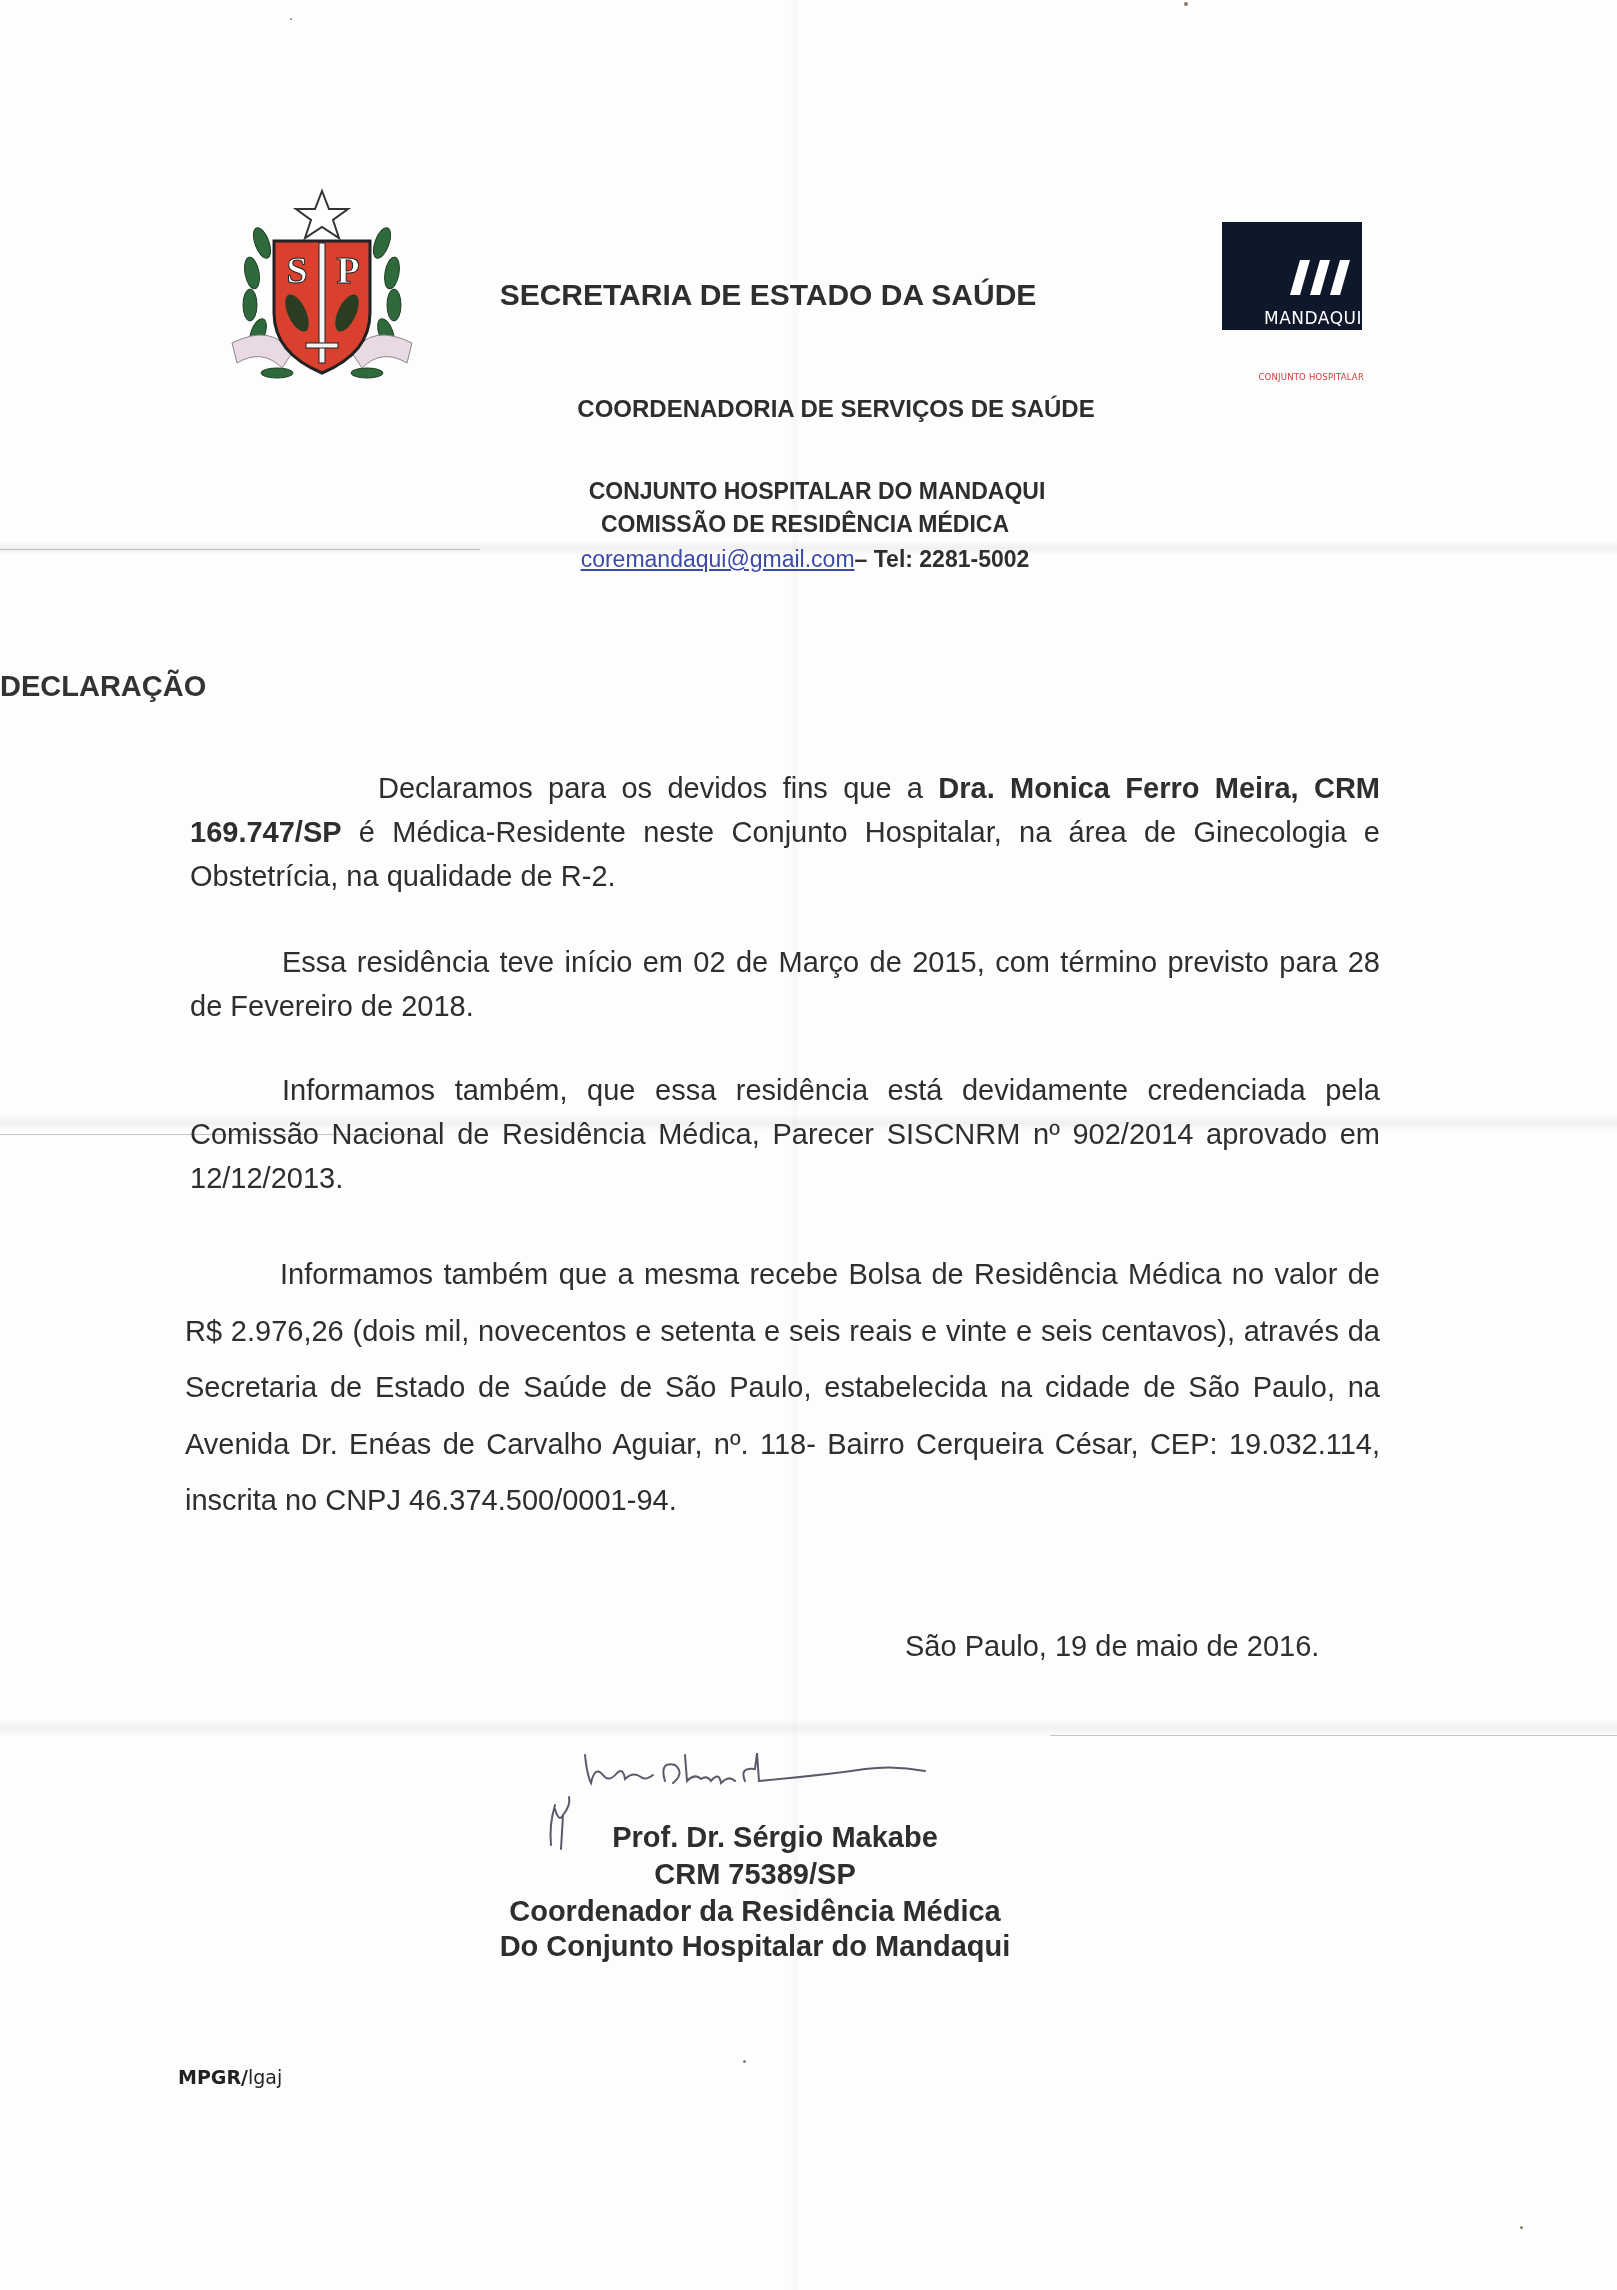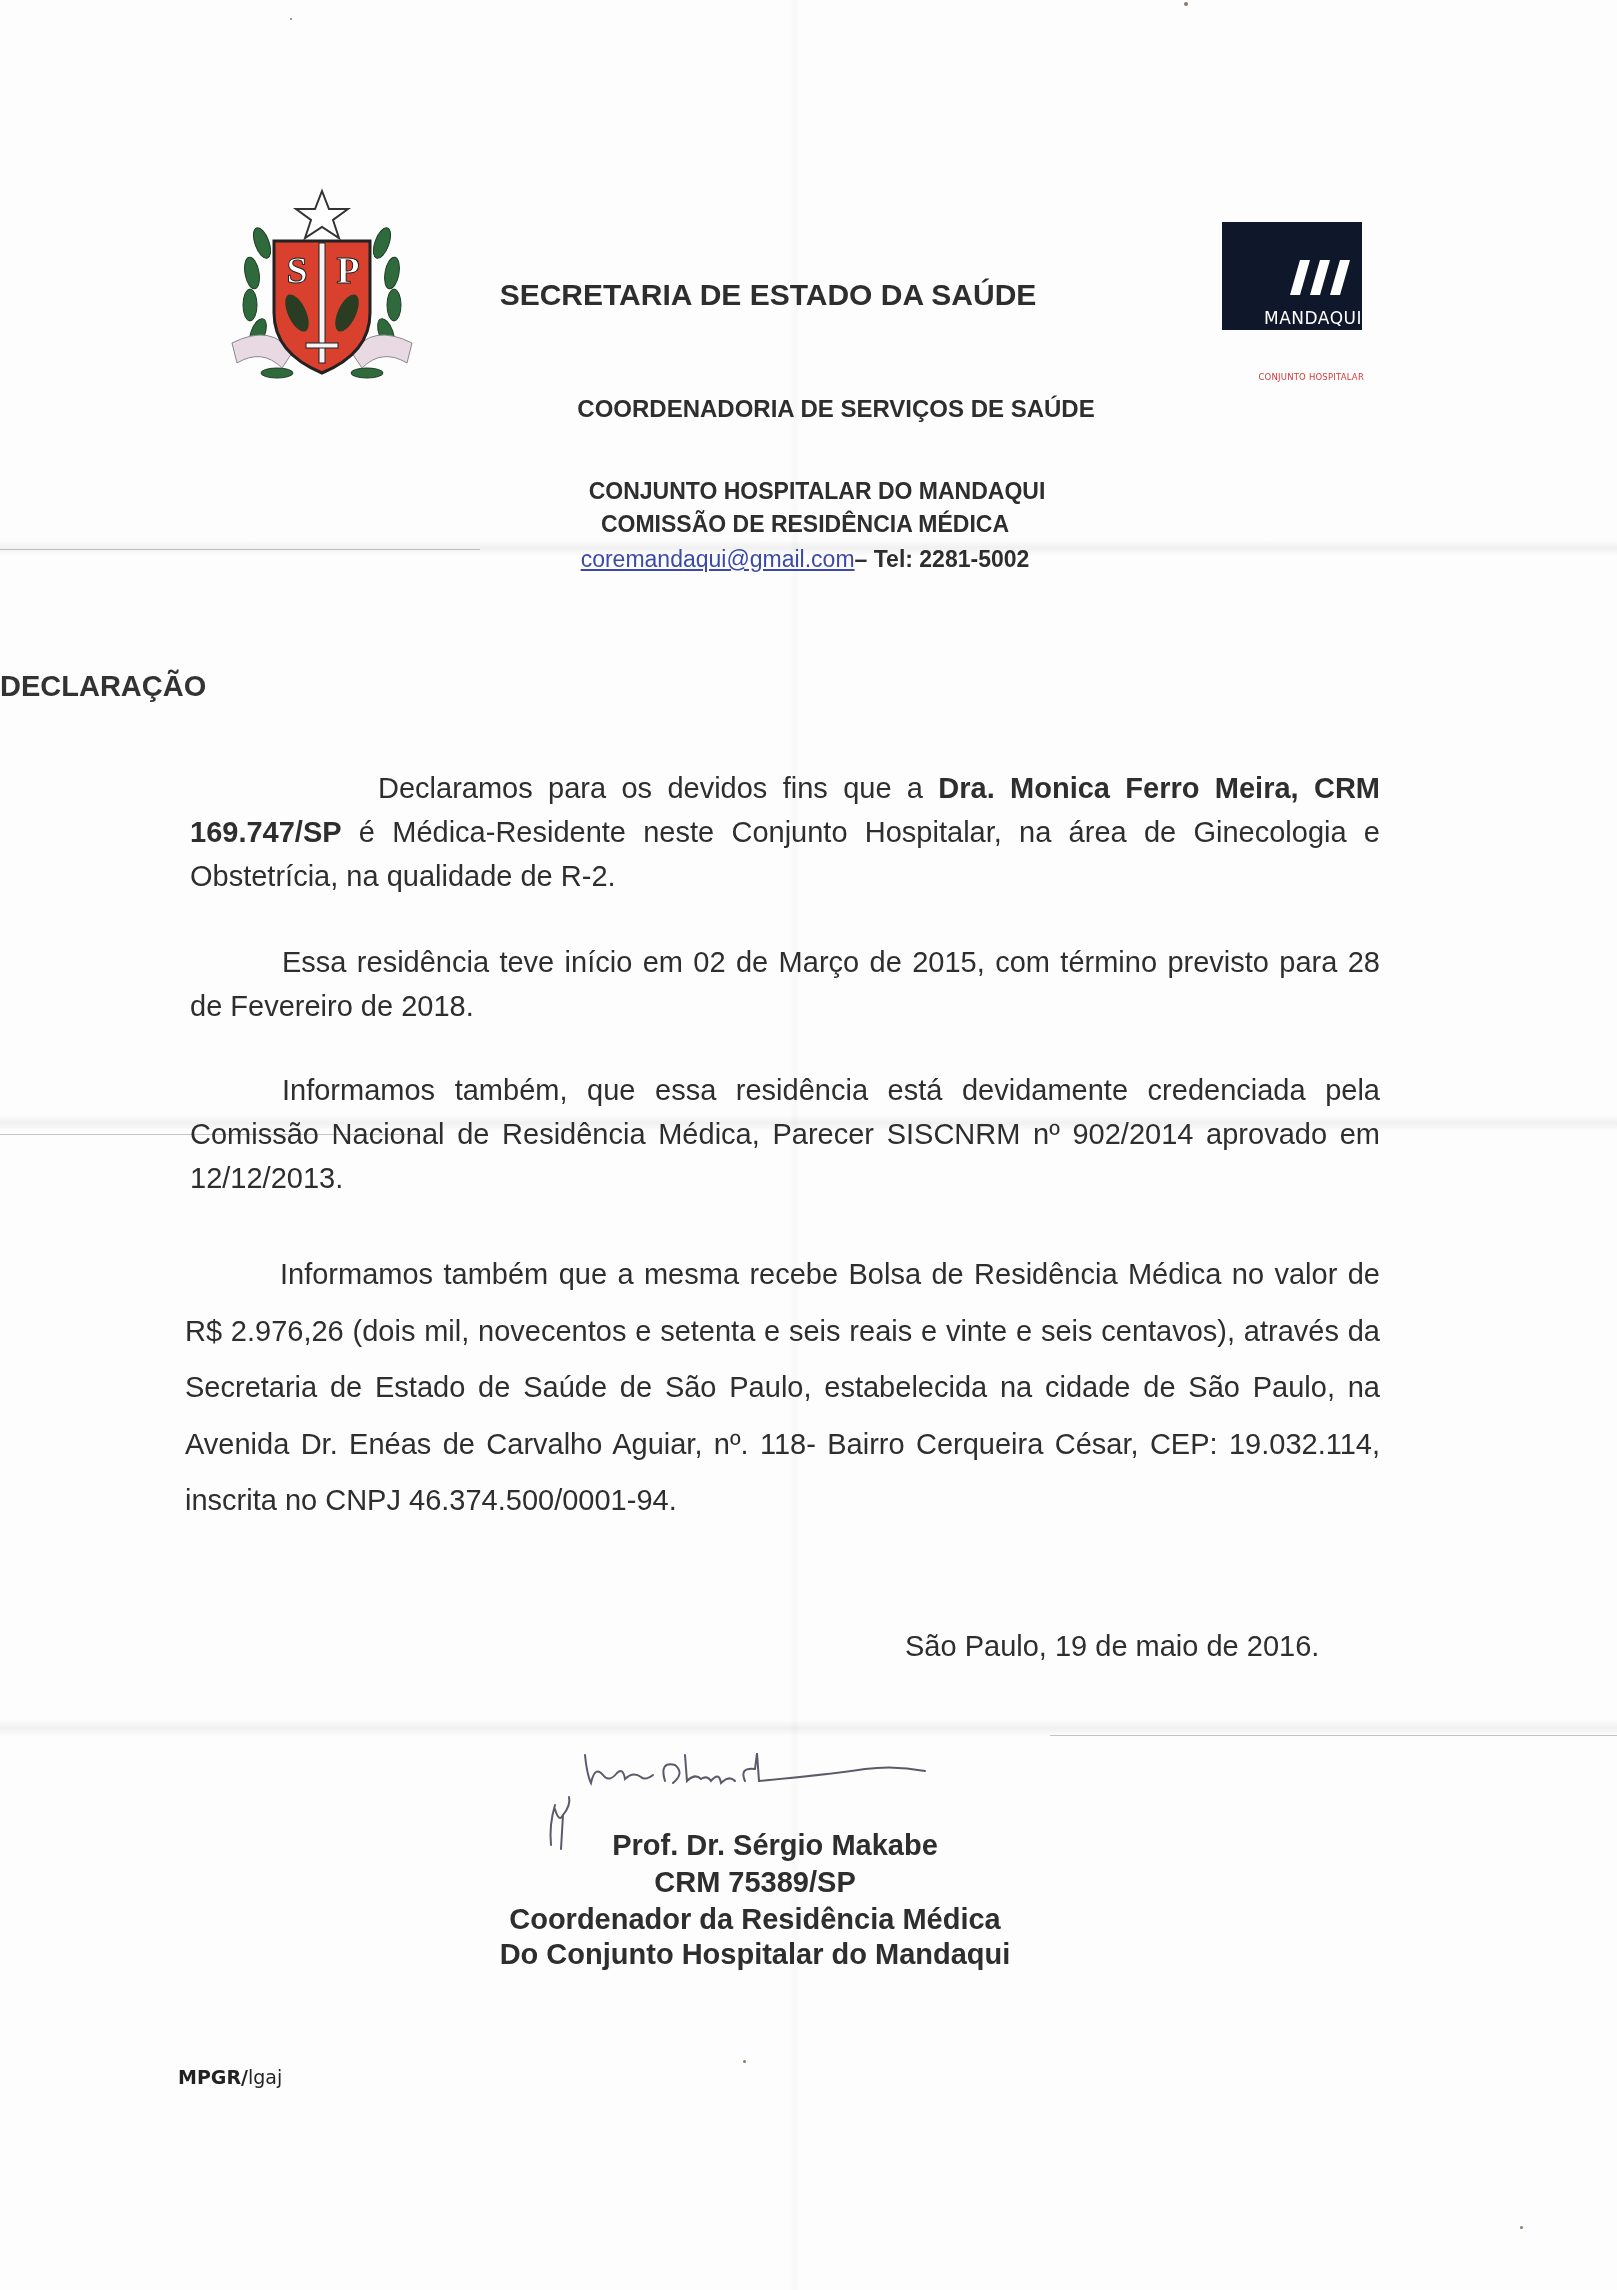--- a/index.html
+++ b/index.html
@@ -59,21 +59,21 @@
   .p2 .indent, .p3 .indent { width: 92px; }
   .p3 { top: 1068px; }
   .p4 { top: 1246px; left: 185px; width: 1195px; line-height: 56.5px; }
   .p4 .indent { width: 95px; }
   .date {
     position: absolute; top: 1630px; left: 905px; font-size: 29px; color: #2e2e2e;
   }
   .sig-svg { position: absolute; left: 525px; top: 1745px; width: 480px; height: 120px; }
   .signer {
     position: absolute; left: 480px; width: 600px; text-align: center;
-    font-weight: bold; font-size: 29px; color: #2e2e2e; margin-top: 8px;
+    font-weight: bold; font-size: 29px; color: #2e2e2e;
   }
   .s1 { top: 1821px; left: 545px; width: 460px; }
   .s2 { top: 1858px; left: 455px; width: 600px;}
   .s3 { top: 1895px; left: 455px; width: 600px;}
   .s4 { top: 1930px; left: 455px; width: 600px;}
   .ref {
     position: absolute; left: 178px; top: 2066px; font-size: 19px; color: #222;
     font-family: "DejaVu Sans", sans-serif;
   }
   .ref b { font-weight: bold; }

